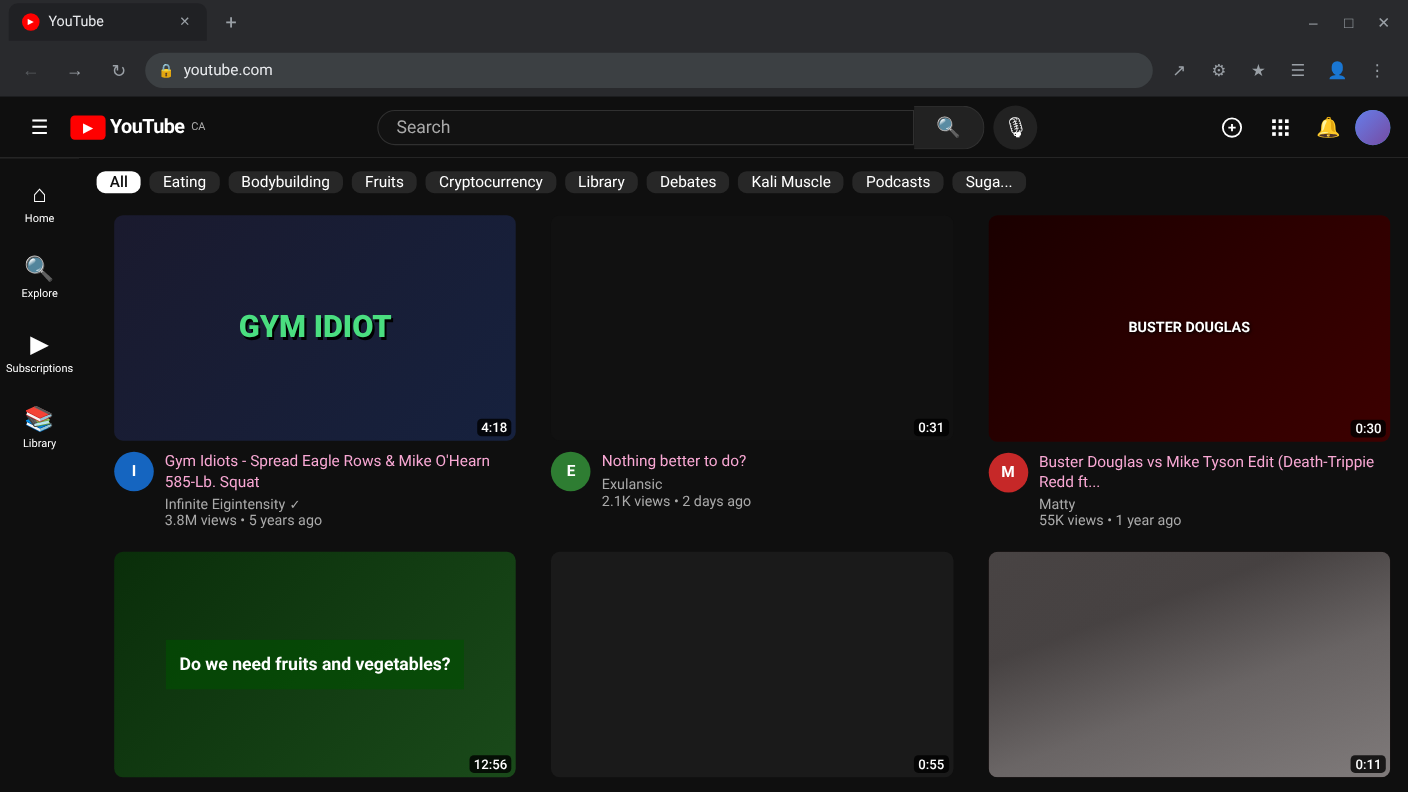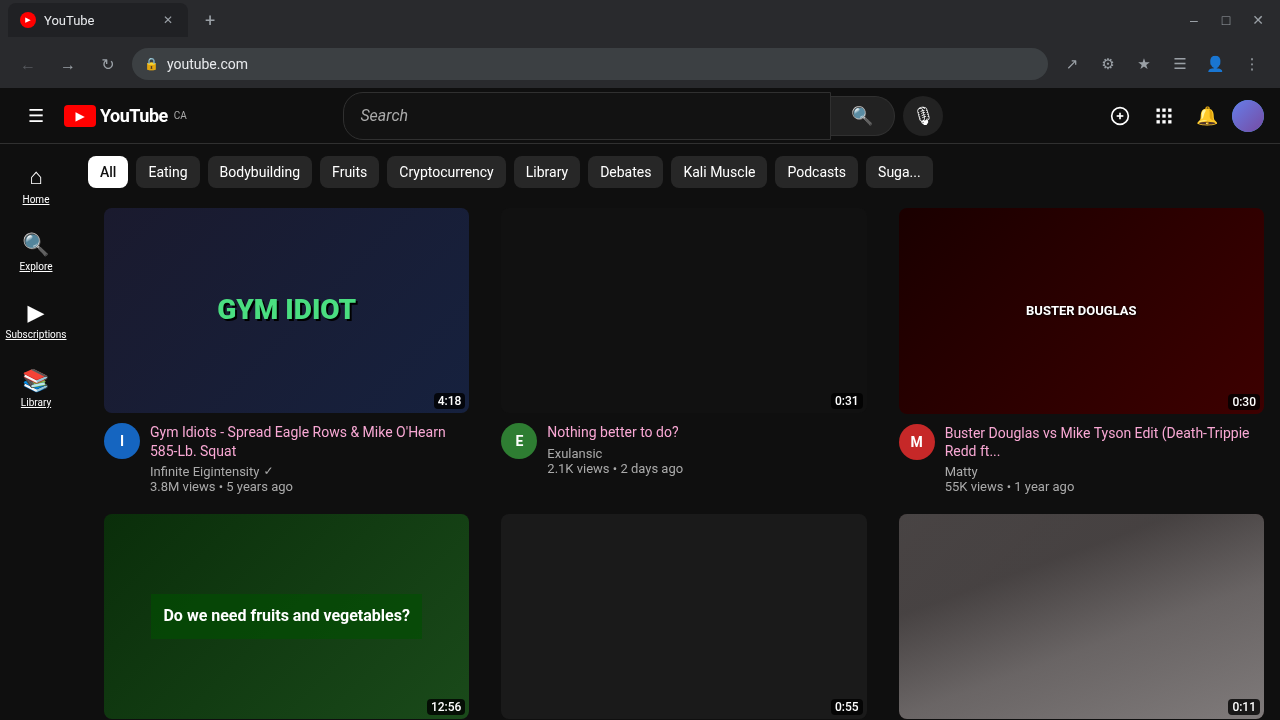--- a/index.html
+++ b/index.html
@@ -30,48 +30,48 @@
 
     
     .yt-header { height: 56px; background: #0f0f0f; display: flex; align-items: center; padding: 0 16px; gap: 8px; border-bottom: 1px solid #303030; position: sticky; top: 0; z-index: 10; }
     .hamburger-btn { width: 40px; height: 40px; border-radius: 50%; display: flex; align-items: center; justify-content: center; cursor: pointer; color: #fff; font-size: 18px; }
     .yt-logo { display: flex; align-items: center; gap: 4px; margin-right: 8px; }
     .yt-logo-icon { background: #ff0000; border-radius: 4px; width: 32px; height: 22px; display: flex; align-items: center; justify-content: center; }
     .yt-logo-icon::after { content: '▶'; color: white; font-size: 12px; }
     .yt-logo-text { font-size: 18px; font-weight: 700; color: #fff; letter-spacing: -0.5px; }
     .yt-logo-country { font-size: 10px; color: #aaa; vertical-align: super; margin-left: 2px; }
     .search-container { flex: 1; display: flex; align-items: center; max-width: 600px; margin: 0 auto; }
-    .search-bar { flex: 1; height: 48px; background: #121212; border: 1px solid #303030; border-radius: 20px 0 0 20px; display: flex; align-items: center; padding: 0 16px; font-style: italic; }
+    .search-bar { flex: 1; height: 32px; background: #121212; border: 1px solid #303030; border-radius: 20px 0 0 20px; display: flex; align-items: center; padding: 0 16px; }
     .search-input-text { color: #aaa; font-size: 16px; }
     .search-btn { width: 64px; height: 40px; background: #222; border: 1px solid #303030; border-left: none; border-radius: 0 20px 20px 0; display: flex; align-items: center; justify-content: center; cursor: pointer; color: #fff; font-size: 18px; }
     .mic-btn { width: 40px; height: 40px; border-radius: 50%; background: #222; display: flex; align-items: center; justify-content: center; cursor: pointer; margin-left: 8px; font-size: 18px; }
     .header-actions { display: flex; align-items: center; gap: 4px; margin-left: 8px; }
     .header-action-btn { width: 40px; height: 40px; border-radius: 50%; display: flex; align-items: center; justify-content: center; cursor: pointer; color: #fff; font-size: 18px; position: relative; }
     .avatar-btn { width: 32px; height: 32px; border-radius: 50%; background: #4a90d9; display: flex; align-items: center; justify-content: center; overflow: hidden; cursor: pointer; }
     .avatar-img { width: 32px; height: 32px; background: linear-gradient(135deg, #667eea, #764ba2); border-radius: 50%; }
 
     
     .yt-main { display: flex; flex: 1; overflow: hidden; }
 
     
     .yt-sidebar { width: 72px; background: #0f0f0f; display: flex; flex-direction: column; align-items: center; padding-top: 8px; gap: 4px; flex-shrink: 0; }
     .sidebar-item { width: 64px; height: 64px; display: flex; flex-direction: column; align-items: center; justify-content: center; gap: 4px; cursor: pointer; border-radius: 10px; }
     .sidebar-item.active { background: transparent; }
     .sidebar-icon { font-size: 22px; color: #fff; }
-    .sidebar-label { font-size: 10px; color: #fff; text-align: center; text-decoration: underline; }
+    .sidebar-label { font-size: 10px; color: #fff; text-align: center; }
 
     
     .yt-content { flex: 1; overflow-y: auto; overflow-x: hidden; background: #0f0f0f; }
     .yt-content::-webkit-scrollbar { width: 8px; }
     .yt-content::-webkit-scrollbar-track { background: #0f0f0f; }
     .yt-content::-webkit-scrollbar-thumb { background: #555; border-radius: 4px; }
 
     
     .filter-bar { display: flex; align-items: center; gap: 8px; padding: 12px 16px; background: #0f0f0f; overflow-x: hidden; position: sticky; top: 0; z-index: 5; }
-    .filter-chip { height: 32px; padding: 0 12px; border-radius: 8px; display: flex; align-items: center; font-size: 14px; cursor: pointer; white-space: nowrap; border: none; }
+    .filter-chip { height: 20px; padding: 0 12px; border-radius: 8px; display: flex; align-items: center; font-size: 14px; cursor: pointer; white-space: nowrap; border: none; }
     .filter-chip.active { background: #fff; color: #0f0f0f; font-weight: 500; }
     .filter-chip:not(.active) { background: #272727; color: #fff; }
 
     
     .video-grid { display: grid; grid-template-columns: repeat(3, 1fr); gap: 16px; padding: 8px 16px 16px; }
 
     .video-card { cursor: pointer; padding-left: 16px; }
     .video-thumb { width: 100%; aspect-ratio: 16/9; border-radius: 8px; position: relative; overflow: hidden; background: #272727; }
     .thumb-placeholder { width: 100%; height: 100%; display: flex; align-items: center; justify-content: center; }
     .duration-badge { position: absolute; bottom: 4px; right: 4px; background: rgba(0,0,0,0.8); color: #fff; font-size: 12px; padding: 1px 4px; border-radius: 4px; font-weight: 500; }

